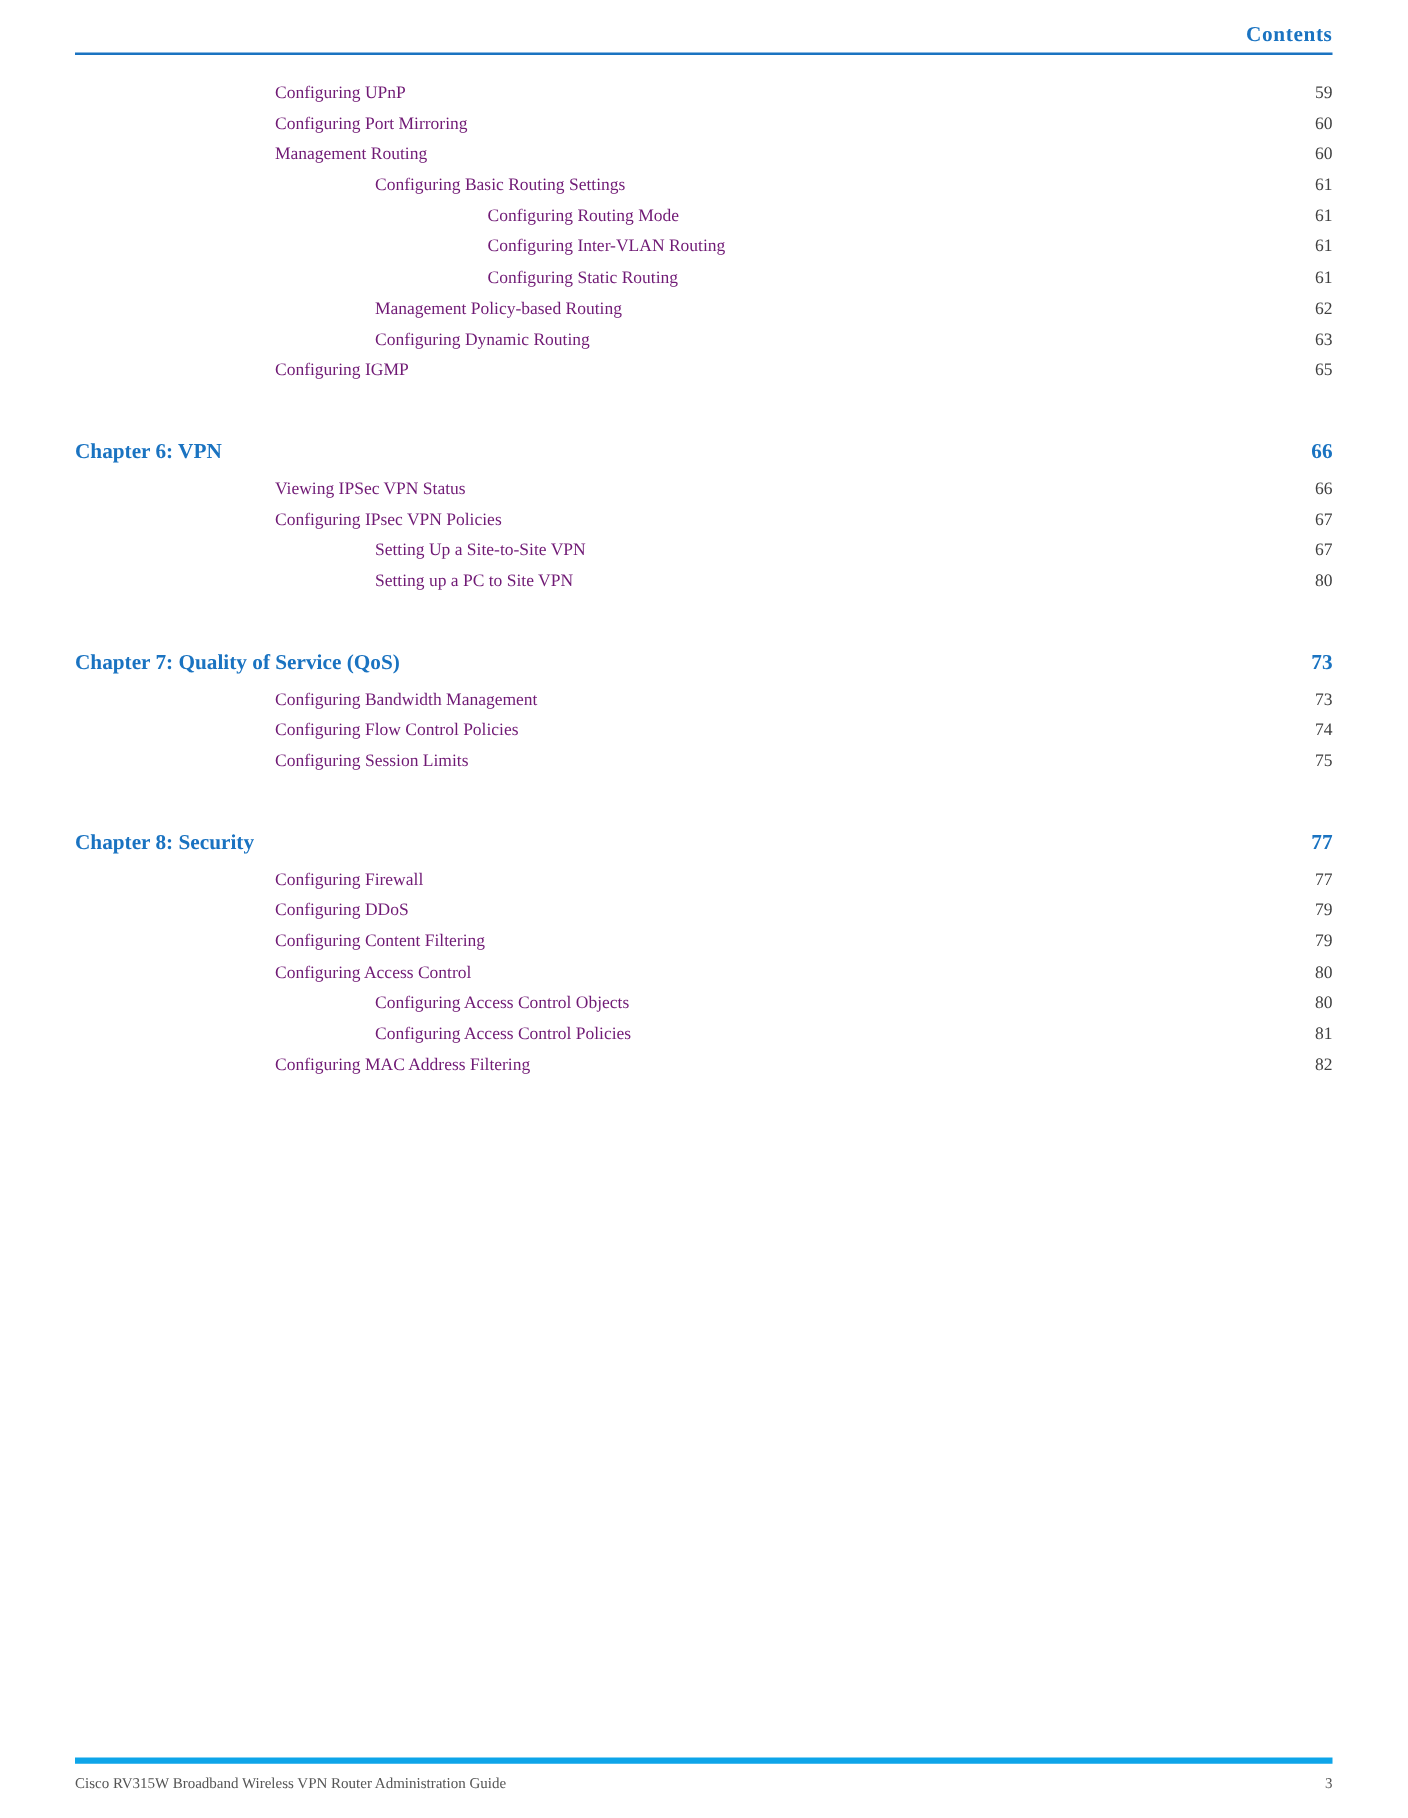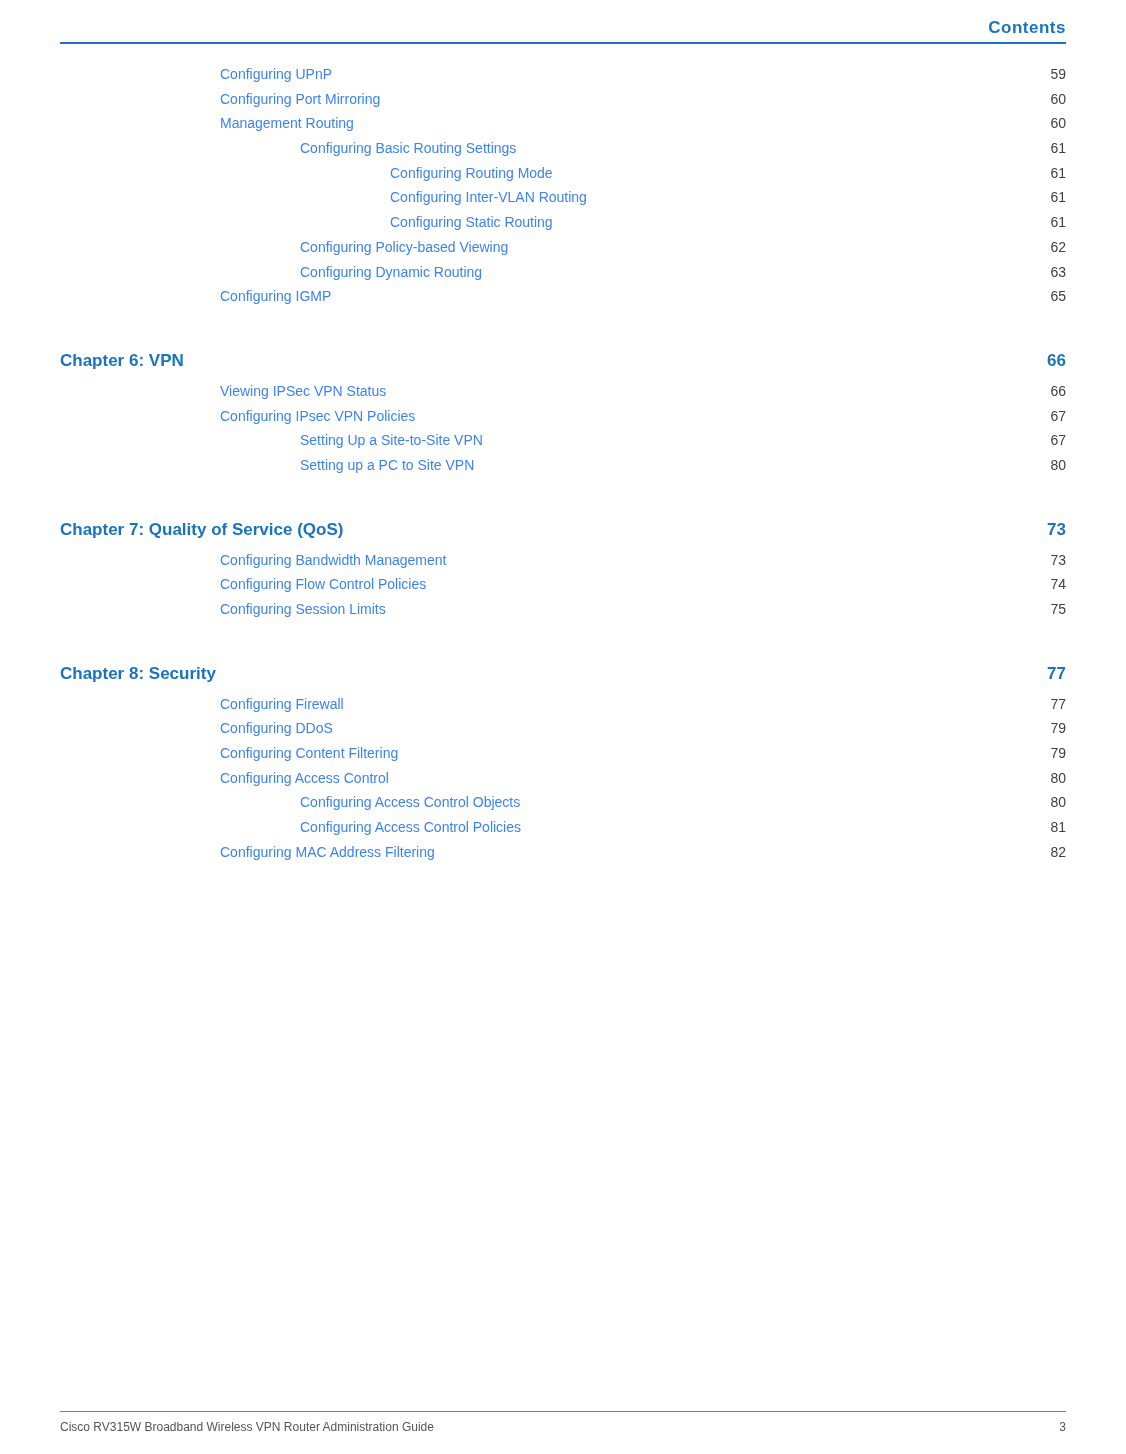--- a/index.html
+++ b/index.html
@@ -11,20 +11,21 @@
       width: 1126px;
       min-height: 1454px;
       position: relative;
     }
 
     .page-container {
       width: 1126px;
       min-height: 1454px;
       padding: 0 60px;
       position: relative;
+      font-family: Liberation Serif, serif;
     }
 
     
     .page-header {
       text-align: right;
       padding-top: 18px;
       padding-bottom: 4px;
       border-bottom: 2px solid #1a73c1;
       margin-bottom: 20px;
     }
@@ -55,21 +56,21 @@
     }
 
     .toc-row {
       display: flex;
       justify-content: space-between;
       align-items: baseline;
       margin-bottom: 3px;
       line-height: 1.55;
     }
     .toc-row-title {
-      color: #3b82f6;
+      color: #701a75;
       font-size: 14px;
     }
     .toc-row-page {
       color: #404040;
       font-size: 14px;
       min-width: 40px;
       text-align: right;
     }
 
     
@@ -79,21 +80,21 @@
 
     
     .page-footer {
       position: absolute;
       bottom: 20px;
       left: 60px;
       right: 60px;
       display: flex;
       justify-content: space-between;
       align-items: center;
-      border-top: 1px solid #0ea5e9;
+      border-top: 5px solid #0ea5e9;
       padding-top: 8px;
     }
     .footer-text {
       font-size: 12px;
       color: #555;
     }
     .footer-page {
       font-size: 12px;
       color: #555;
     }
@@ -132,21 +133,21 @@
       </div>
       <div class="toc-row indent-3">
         <span class="toc-row-title">Configuring Inter-VLAN Routing</span>
         <span class="toc-row-page">61</span>
       </div>
       <div class="toc-row indent-3">
         <span class="toc-row-title">Configuring Static Routing</span>
         <span class="toc-row-page">61</span>
       </div>
       <div class="toc-row indent-2">
-        <span class="toc-row-title">Configuring Policy-based Viewing</span>
+        <span class="toc-row-title">Management Policy-based Routing</span>
         <span class="toc-row-page">62</span>
       </div>
       <div class="toc-row indent-2">
         <span class="toc-row-title">Configuring Dynamic Routing</span>
         <span class="toc-row-page">63</span>
       </div>
       <div class="toc-row indent-1">
         <span class="toc-row-title">Configuring IGMP</span>
         <span class="toc-row-page">65</span>
       </div>

